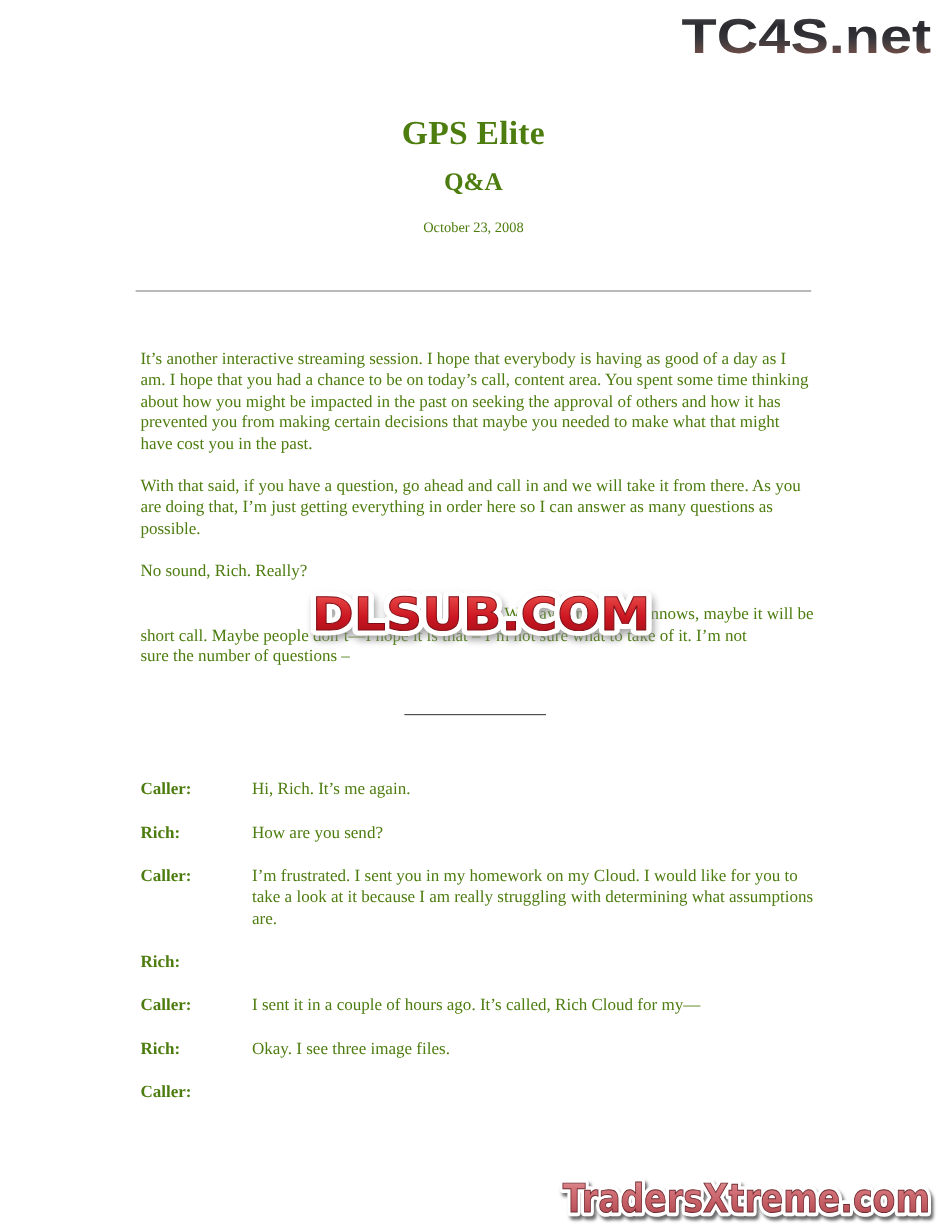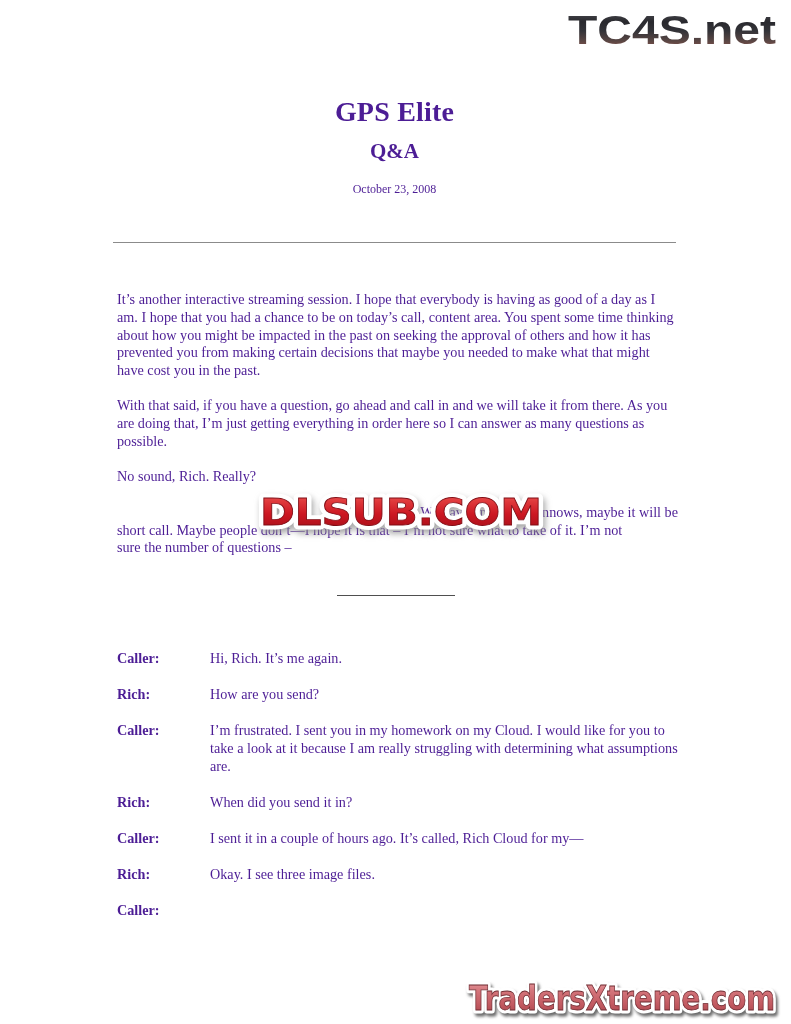--- a/index.html
+++ b/index.html
@@ -1,19 +1,19 @@
 <!DOCTYPE html>
 <html><head>
 <meta charset="utf-8">
 <style>
   html,body { margin:0; padding:0; background:#ffffff; }
   .page {
     position:relative; width:791px; height:1024px; margin:0 auto;
     background:#ffffff; overflow:hidden;
-    font-family:"Liberation Serif", serif; color:#4c1d95;
+    font-family:"Liberation Serif", serif; color:#4d7c0f;
   }
 
   
   .tc4s-wrap { position:absolute; top:5px; left:563px; width:218px; height:48px; }
 
   
   .title-block { position:absolute; top:96px; left:113px; width:563px; text-align:center; }
   .doc-title { font-size:28px; font-weight:bold; line-height:32px; letter-spacing:0.2px; }
   .doc-subtitle { font-size:21px; font-weight:bold; line-height:24px; margin-top:11px; }
   .doc-date { font-size:12px; line-height:19px; margin-top:17px; }
@@ -124,21 +124,20 @@
     <div class="entry">
       <span class="speaker">Rich:</span>
       <span>How are you send?</span>
     </div>
     <div class="entry">
       <span class="speaker">Caller:</span>
       <span>I’m frustrated. I sent you in my homework on my Cloud. I would like for you to take a look at it because I am really struggling with determining what assumptions are.</span>
     </div>
     <div class="entry">
       <span class="speaker">Rich:</span>
-      <span>When did you send it in?</span>
     </div>
     <div class="entry">
       <span class="speaker">Caller:</span>
       <span>I sent it in a couple of hours ago. It’s called, Rich Cloud for my—</span>
     </div>
     <div class="entry">
       <span class="speaker">Rich:</span>
       <span>Okay. I see three image files.</span>
     </div>
     <div class="entry">

